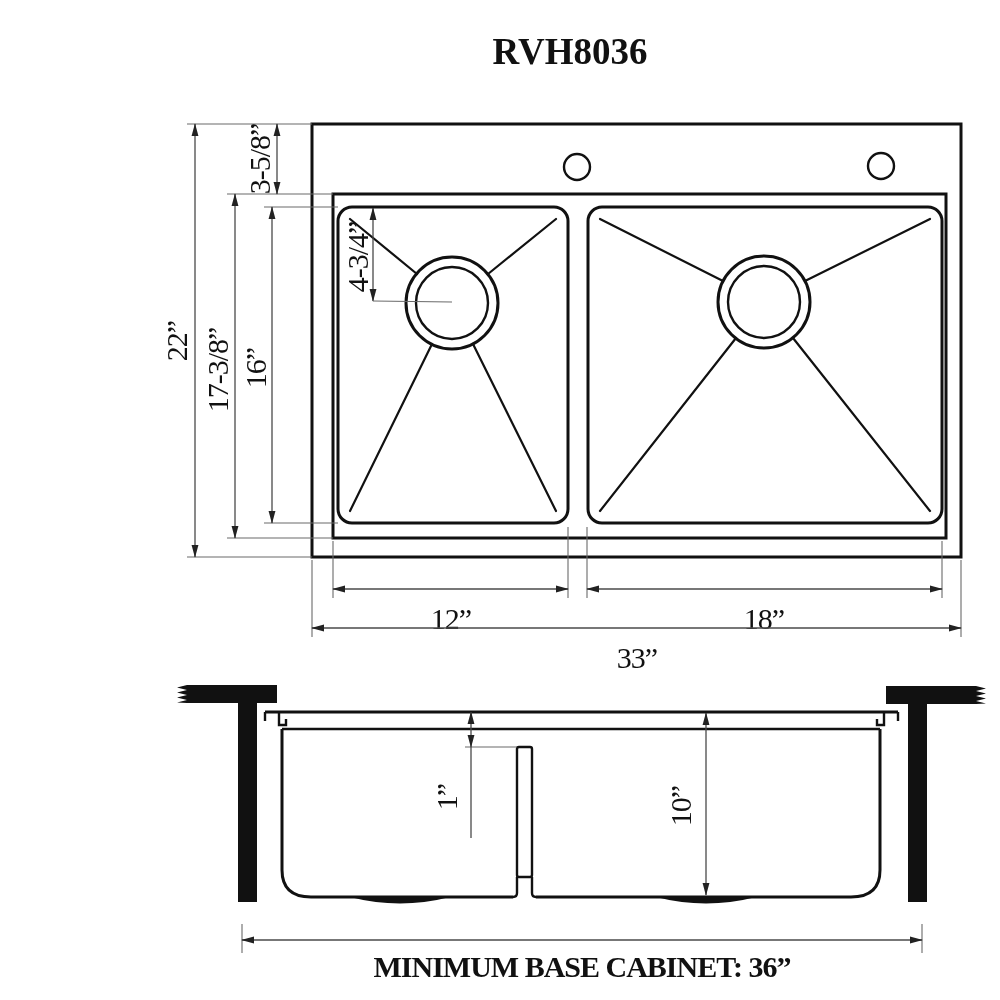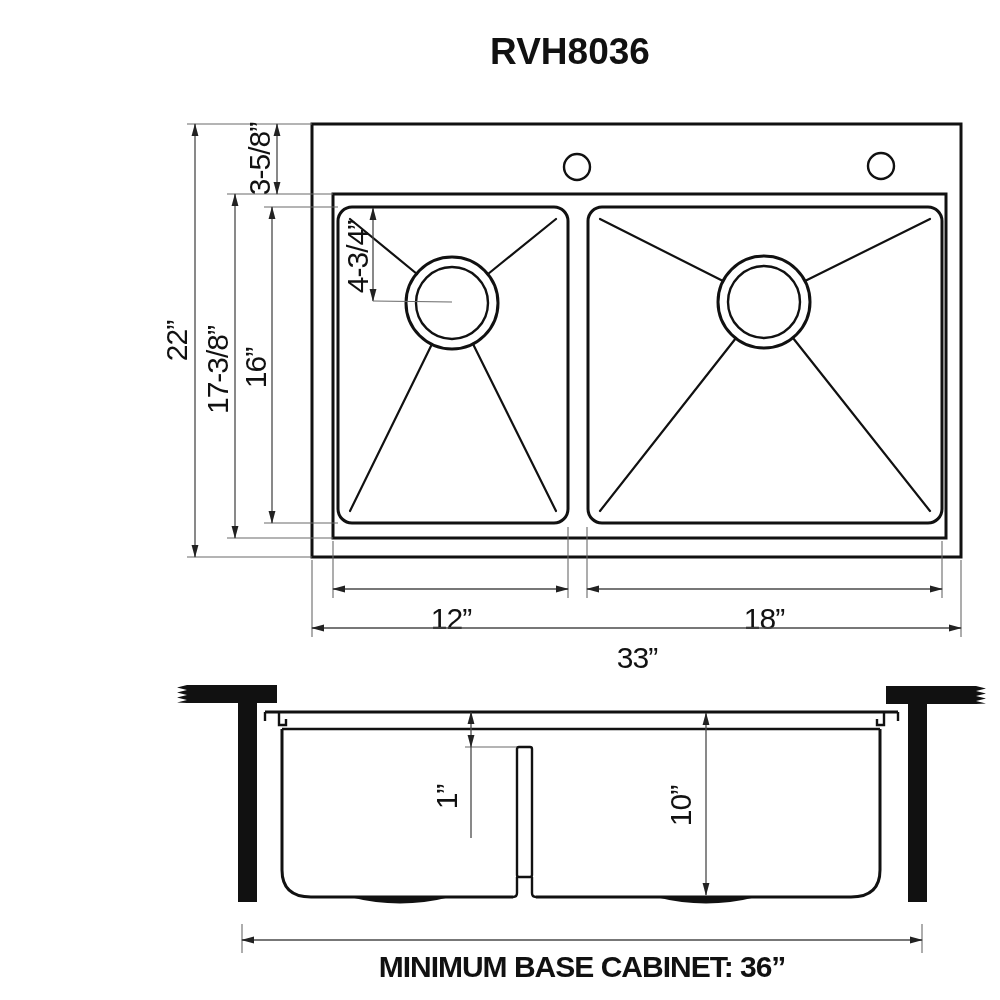--- a/index.html
+++ b/index.html
@@ -1,19 +1,19 @@
 <!DOCTYPE html>
 <html><head>
 <meta charset="utf-8">
 <style>
   html,body{margin:0;padding:0;background:#ffffff;}
   #stage{
     width:840px;height:1000px;position:relative;margin:0 auto;
     background:#ffffff;
-    font-family:Liberation Sans, sans-serif;
+    font-family:Liberation Serif, serif;
   }
   svg{display:block;}
   text{fill:#111111;}
   .title-text{font-size:37px;font-weight:bold;letter-spacing:0px;}
   .dim-text{font-size:30px;font-weight:normal;letter-spacing:-1px;}
   .note-text{font-size:30px;font-weight:bold;letter-spacing:-1px;}
   .outline{stroke:#111111;stroke-width:3;fill:none;}
   .outline-med{stroke:#111111;stroke-width:2.4;fill:none;}
   .xline{stroke:#111111;stroke-width:2.2;fill:none;stroke-linecap:round;}
   .dimline{stroke:#4a4a4a;stroke-width:1.3;fill:none;}

